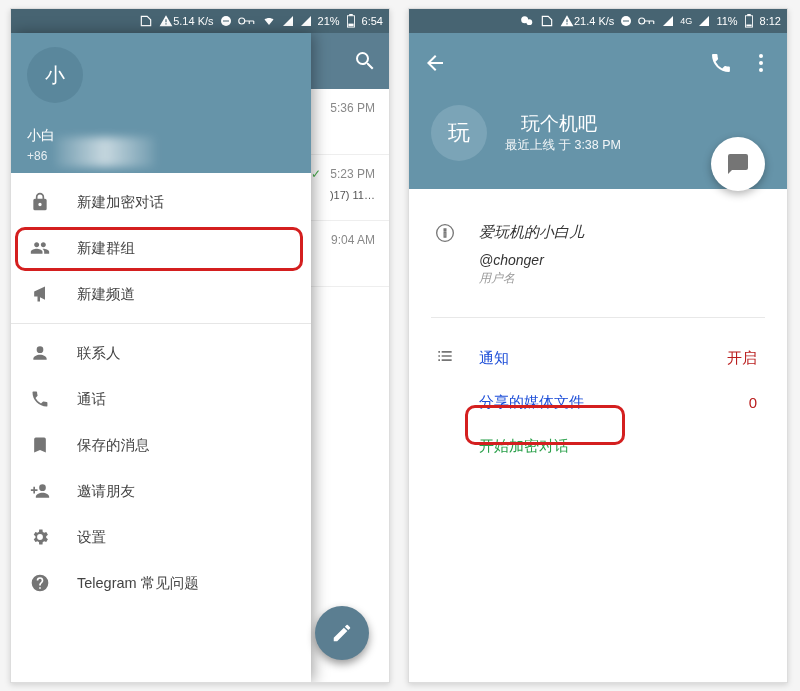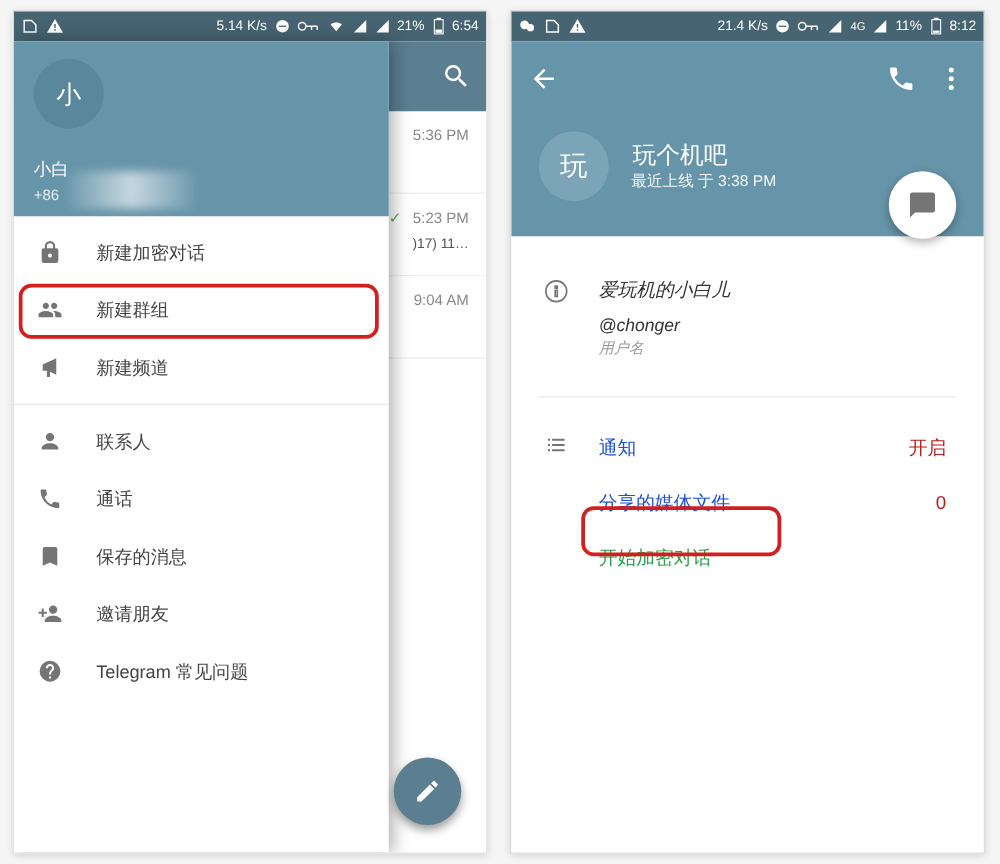--- a/index.html
+++ b/index.html
@@ -16,21 +16,21 @@
     border: 1px solid #ddd;
     box-shadow: 0 2px 6px rgba(0,0,0,.15);
     position: relative;
     overflow: hidden;
   }
 
   
   .statusbar {
     height: 24px; background: #476472;
     color: #fff; font-size: 11px;
-    display: flex; align-items: center; justify-content: space-between;
+    display: flex; align-items: center; justify-content: flex-end;
     padding: 0 6px;
   }
   .sb-left, .sb-right { display: flex; align-items: center; gap: 6px; }
   .sb-left svg, .sb-right svg, .sb-right span svg { fill:#fff; display:block; }
   .statusbar .txt { font-size: 11px; }
 
   
   .p1-wrap { position: relative; height: calc(100% - 24px); }
   .chatlist-bg {
     position:absolute; inset:0;
@@ -95,21 +95,21 @@
   .back-btn{position:absolute;left:14px;top:18px;width:24px;height:24px;}
   .call-btn{position:absolute;right:54px;top:18px;width:24px;height:24px;}
   .more-btn{position:absolute;right:14px;top:18px;width:24px;height:24px;}
   .avatar2{
     position:absolute; left:22px; top:72px;
     width:56px;height:56px;border-radius:50%;
     background:#7ba4b7;
     display:flex;align-items:center;justify-content:center;
     color:#fff;font-size:22px;
   }
-  .p2-title{position:absolute;left:97px;top:78px;font-size:19px;font-weight:500;}
+  .p2-title{position:absolute;left:112px;top:78px;font-size:19px;font-weight:500;}
   .p2-sub{position:absolute;left:96px;top:104px;font-size:12.5px;opacity:.92;}
   .msg-fab{
     position:absolute; right:22px; top:128px;
     width:54px;height:54px;border-radius:50%; background:#fff;
     box-shadow:0 3px 8px rgba(0,0,0,.3);
     display:flex;align-items:center;justify-content:center;
     z-index:2;
   }
   .msg-fab svg{fill:#757575;}
   .p2-body{padding:34px 22px 0 22px; color:#333;}
@@ -276,20 +276,28 @@
           <span class="icn">
               <svg width="20" height="20" viewBox="0 0 24 24">
                 <path d="M15 12a4 4 0 100-8 4 4 0 000 8zm-9-2V7H4v3H1v2h3v3h2v-3h3v-2H6zm9 4c-4 0-8 2-8 5v1h16v-1c0-3-4-5-8-5z"></path>
               </svg>
             </span>
           <span>邀请朋友</span>
         </div>
         <div class="ditem">
           <span class="icn">
               <svg width="20" height="20" viewBox="0 0 24 24">
+                <path d="M19.4 13a7.5 7.5 0 000-2l2.1-1.6-2-3.4-2.5 1a7.6 7.6 0 00-1.7-1L15 3h-4l-.3 2.9a7.6 7.6 0 00-1.7 1l-2.5-1-2 3.4L6.6 11a7.5 7.5 0 000 2l-2.1 1.6 2 3.4 2.5-1a7.6 7.6 0 001.7 1L11 21h4l.3-2.9a7.6 7.6 0 001.7-1l2.5 1 2-3.4L19.4 13zM12 15.5A3.5 3.5 0 1112 8.5a3.5 3.5 0 010 7z"></path>
+              </svg>
+            </span>
+          <span>设置</span>
+        </div>
+        <div class="ditem">
+          <span class="icn">
+              <svg width="20" height="20" viewBox="0 0 24 24">
                 <path d="M12 2a10 10 0 100 20 10 10 0 000-20zm1 17h-2v-2h2v2zm2.07-7.75l-.9.92A3.4 3.4 0 0013 15h-2v-.5a4 4 0 011.17-2.83l1.24-1.26A2 2 0 0012 7a2 2 0 00-2 2H8a4 4 0 118 0 3.2 3.2 0 01-.93 2.25z"></path>
               </svg>
             </span>
           <span>Telegram 常见问题</span>
         </div>
       </div>
       <div class="highlight1"></div>
     </div>
 
     <div class="fab">

